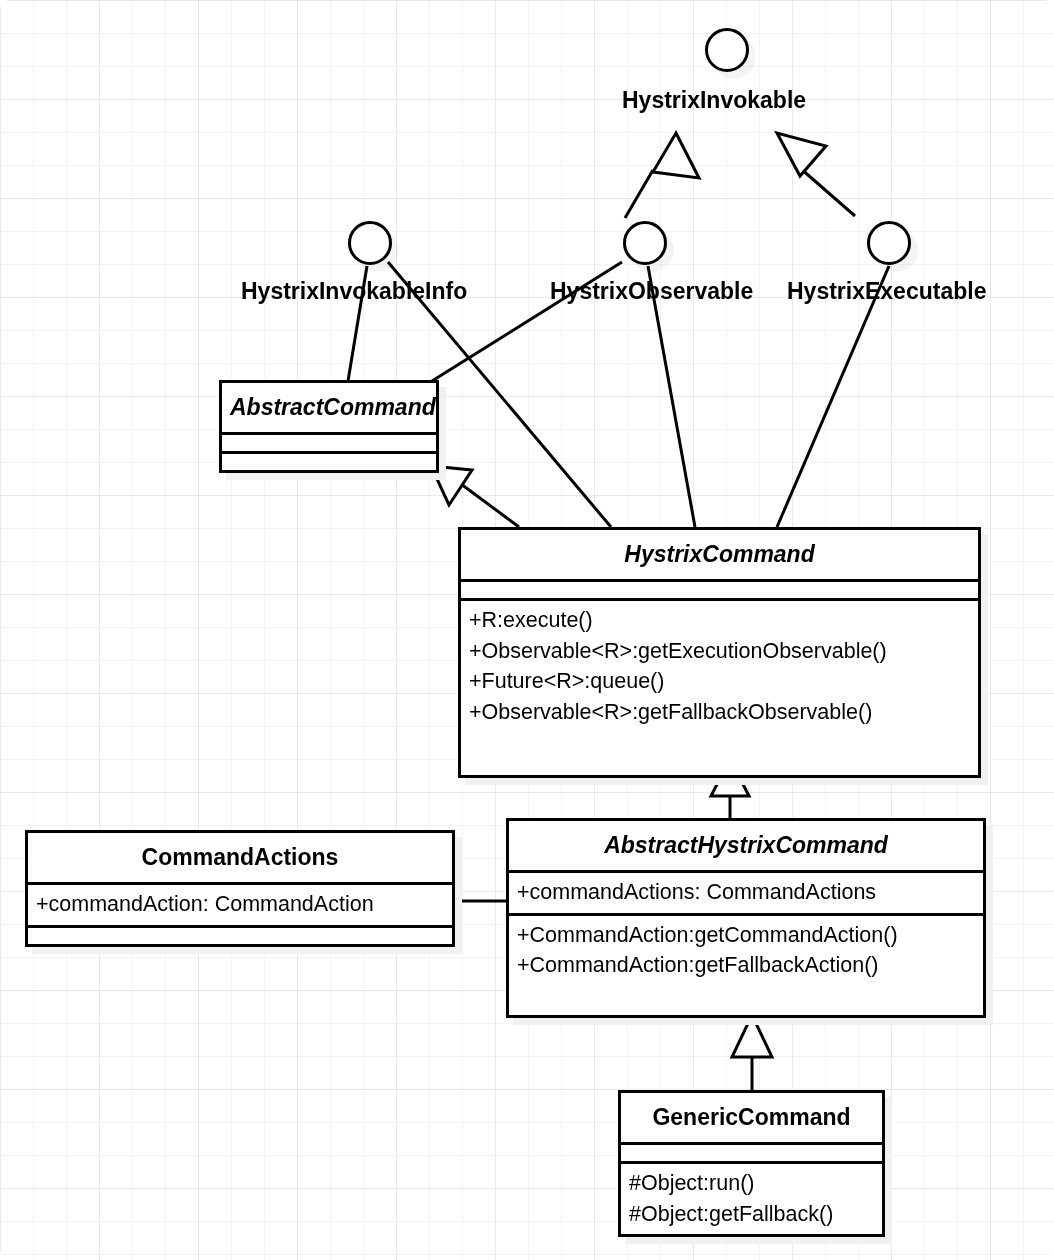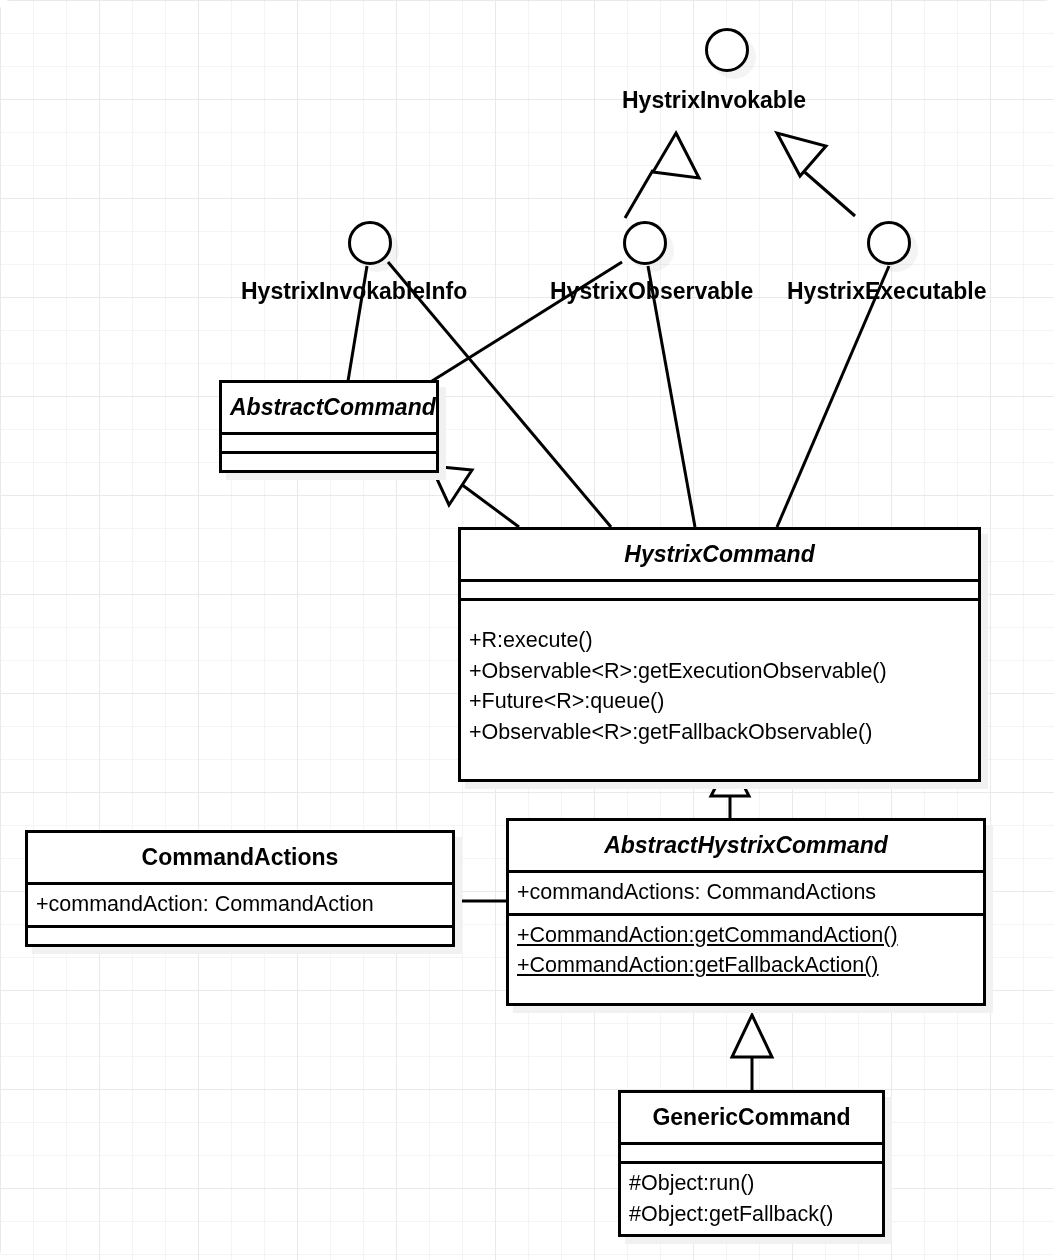--- a/index.html
+++ b/index.html
@@ -168,21 +168,21 @@
     <div class="cls-compartment empty"></div>
     <div class="sep"></div>
     <div class="cls-compartment empty"></div>
   </div>
 
   <div class="cls" style="left:458px; top:527px; width:523px;">
     <div class="cls-title abstract">HystrixCommand</div>
     <div class="sep"></div>
     <div class="cls-compartment empty"></div>
     <div class="sep"></div>
-    <div class="cls-compartment" style="padding-bottom:32px;margin-top:20px;">
+    <div class="cls-compartment" style="padding-bottom:48px;">
       <div class="row">+R:execute()</div>
       <div class="row">+Observable&lt;R&gt;:getExecutionObservable()</div>
       <div class="row">+Future&lt;R&gt;:queue()</div>
       <div class="row">+Observable&lt;R&gt;:getFallbackObservable()</div>
     </div>
   </div>
 
   <div class="cls" style="left:25px; top:818px; width:430px;margin-top:12px;">
     <div class="cls-title">CommandActions</div>
     <div class="sep"></div>
@@ -193,21 +193,21 @@
     <div class="cls-compartment empty"></div>
   </div>
 
   <div class="cls" style="left:506px; top:818px; width:480px;">
     <div class="cls-title abstract">AbstractHystrixCommand</div>
     <div class="sep"></div>
     <div class="cls-compartment">
       <div class="row">+commandActions: CommandActions</div>
     </div>
     <div class="sep"></div>
-    <div class="cls-compartment" style="padding-bottom:22px;text-decoration:underline;">
+    <div class="cls-compartment" style="padding-bottom:34px;">
       <div class="row">+CommandAction:getCommandAction()</div>
       <div class="row">+CommandAction:getFallbackAction()</div>
     </div>
   </div>
 
   <div class="cls" style="left:618px; top:1090px; width:267px;">
     <div class="cls-title">GenericCommand</div>
     <div class="sep"></div>
     <div class="cls-compartment empty"></div>
     <div class="sep"></div>

